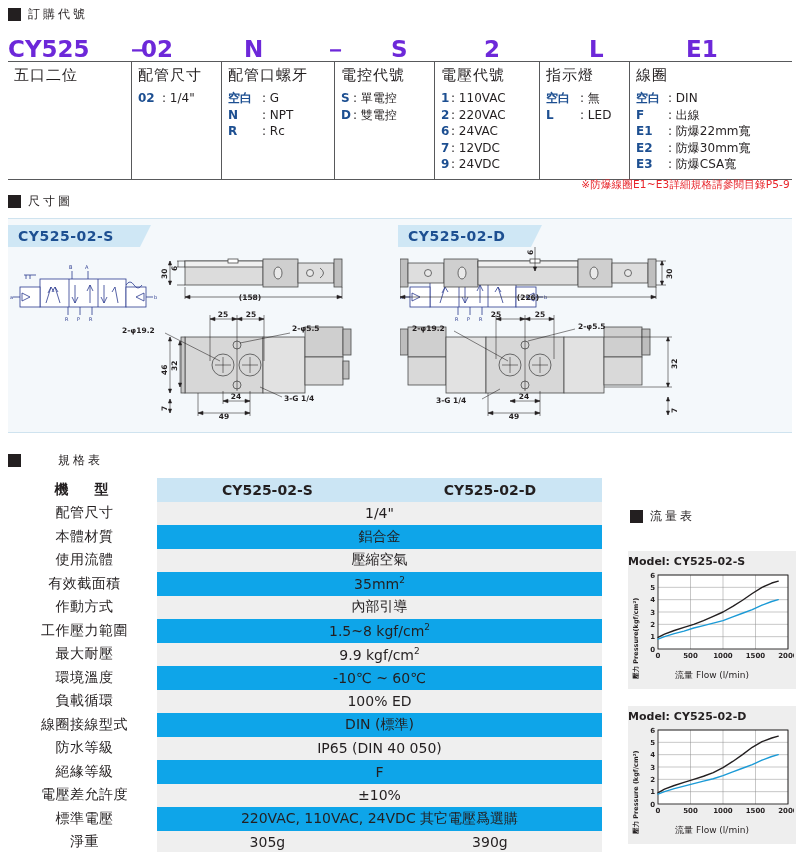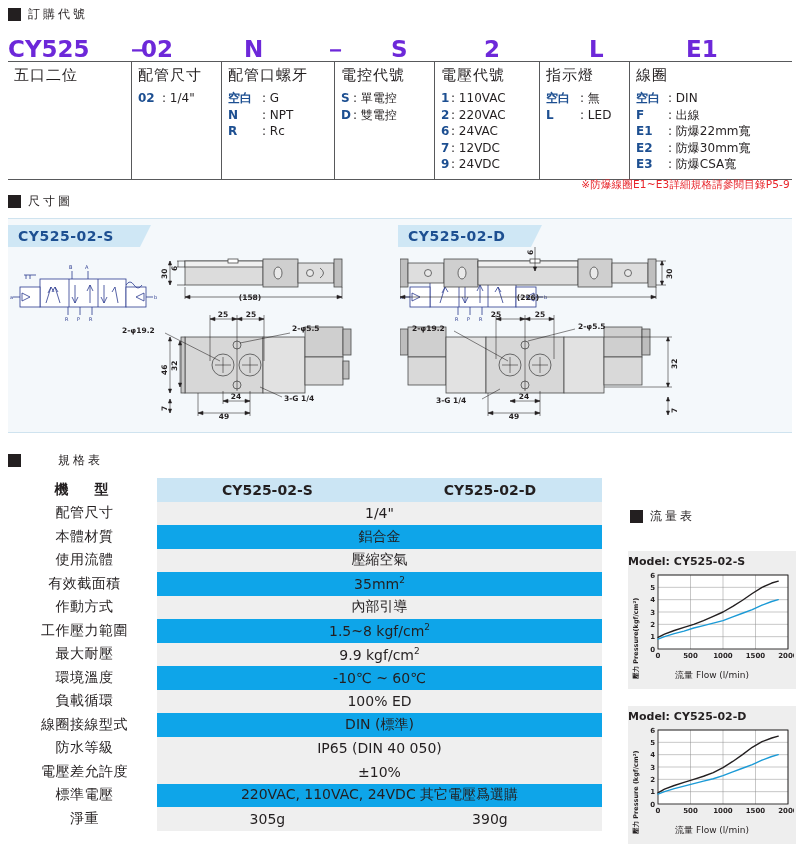--- a/index.html
+++ b/index.html
@@ -485,20 +485,24 @@
         <td class="val" colspan="2">100% ED</td>
       </tr>
       <tr class="even">
         <td class="lbl">線圈接線型式</td>
         <td class="val" colspan="2">DIN (標準)</td>
       </tr>
       <tr class="odd">
         <td class="lbl">防水等級</td>
         <td class="val" colspan="2">IP65 (DIN 40 050)</td>
       </tr>
+      <tr class="even">
+        <td class="lbl">絕緣等級</td>
+        <td class="val" colspan="2">F</td>
+      </tr>
       <tr class="odd">
         <td class="lbl">電壓差允許度</td>
         <td class="val" colspan="2">±10%</td>
       </tr>
       <tr class="even">
         <td class="lbl">標準電壓</td>
         <td class="val" colspan="2">220VAC, 110VAC, 24VDC 其它電壓爲選購</td>
       </tr>
       <tr class="odd">
         <td class="lbl">淨重</td>

